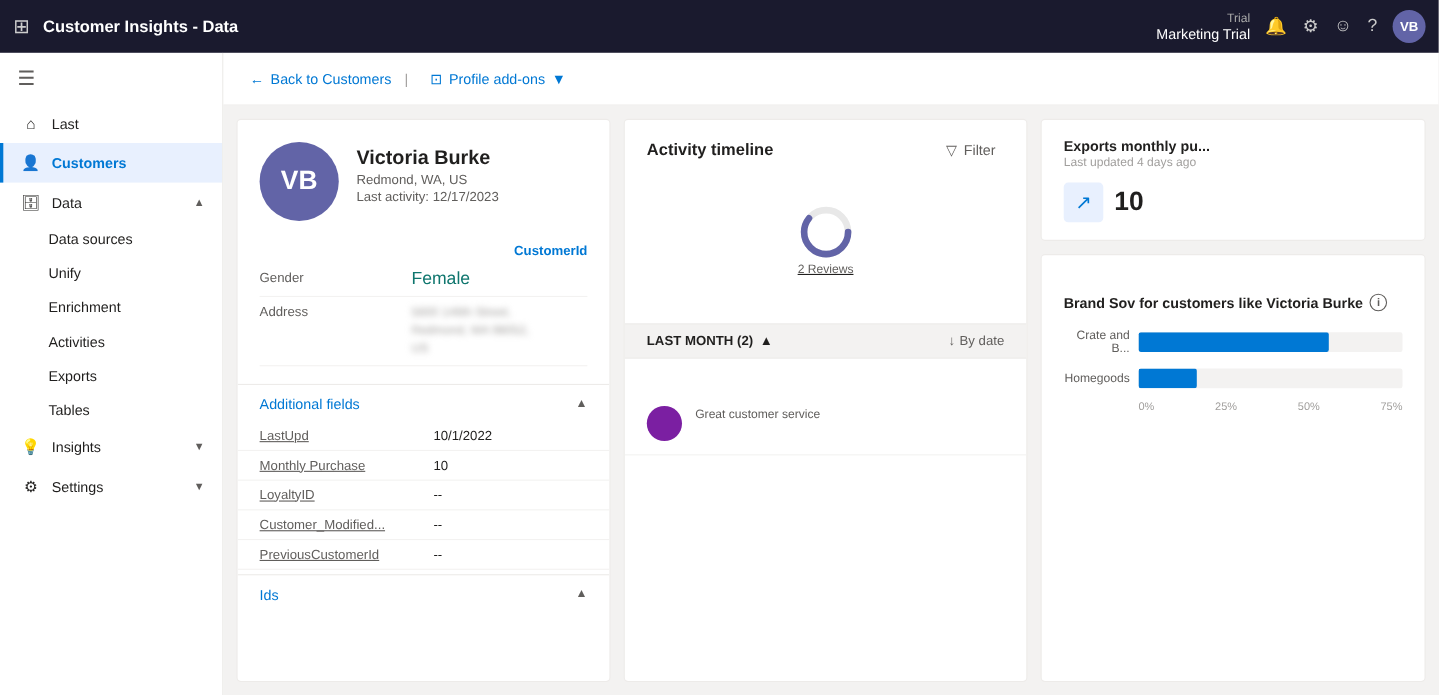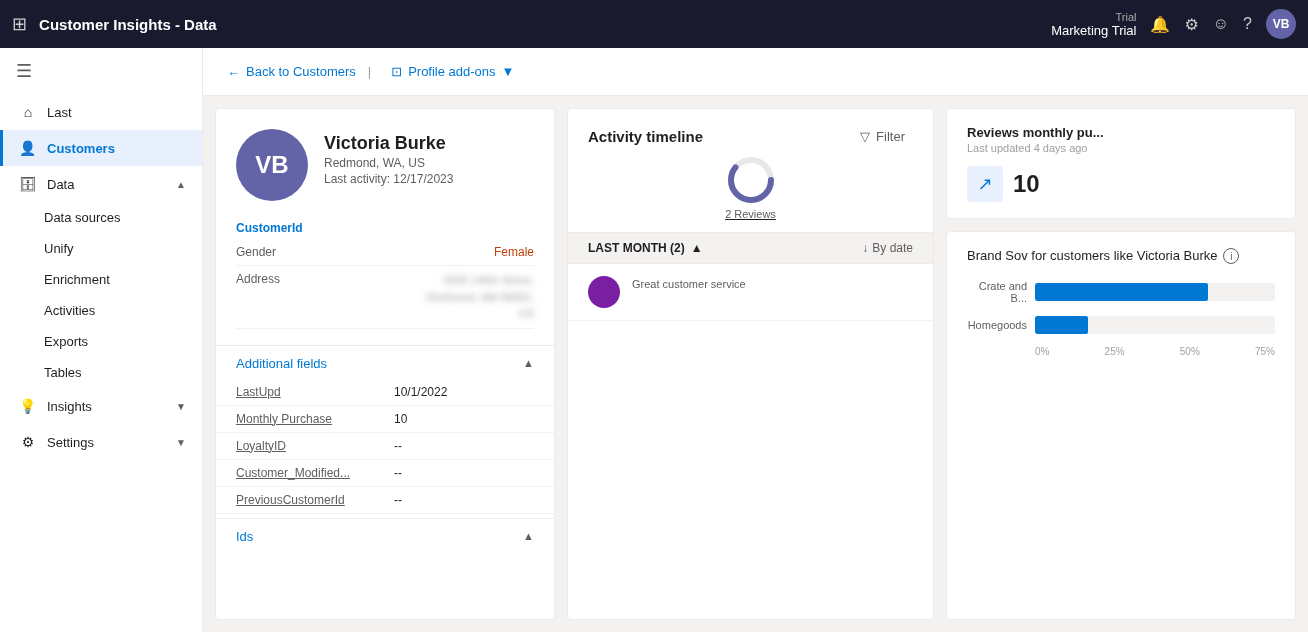--- a/index.html
+++ b/index.html
@@ -44,36 +44,36 @@
 
     
     .left-panel { background: #fff; border-radius: 4px; border: 1px solid #edebe9; width: 340px; flex-shrink: 0; overflow-y: auto; display: flex; flex-direction: column; }
     .profile-header { padding: 20px 20px 12px; display: flex; align-items: flex-start; gap: 16px; }
     .avatar-circle { width: 72px; height: 72px; border-radius: 50%; background: #6264a7; display: flex; align-items: center; justify-content: center; color: #fff; font-size: 24px; font-weight: 700; flex-shrink: 0; }
     .profile-info { display: flex; flex-direction: column; gap: 2px; padding-top: 4px; }
     .profile-name { font-size: 18px; font-weight: 600; color: #201f1e; }
     .profile-location { font-size: 12px; color: #605e5c; }
     .profile-last-activity { font-size: 12px; color: #605e5c; }
     .profile-body { padding: 0 20px 12px; }
-    .field-section-title { color: #0078d4; font-size: 12px; font-weight: 600; margin: 8px 0 4px; }
+    .field-section-title { color: #0078d4; font-size: 12px; font-weight: 600; margin: 8px 0 4px; text-align: right; }
     .field-row { display: flex; padding: 6px 0; border-bottom: 1px solid #f3f2f1; gap: 8px; }
     .field-label { color: #605e5c; font-size: 12px; width: 130px; flex-shrink: 0; }
-    .field-value { color: #c2410c; font-size: 12px; flex: 1; text-align: right; }
+    .field-value { color: #0f766e; font-size: 16px; flex: 1; }
     .field-value.blurred { color: #a19f9d; filter: blur(3px); user-select: none; font-size: 11px; }
 
     .section-header { display: flex; align-items: center; justify-content: space-between; padding: 10px 20px 8px; border-top: 1px solid #edebe9; margin-top: 4px; }
     .section-header-title { color: #0078d4; font-size: 13px; font-weight: 500; }
     .section-chevron { color: #605e5c; font-size: 11px; cursor: pointer; }
 
     .additional-field-row { display: flex; padding: 6px 20px; border-bottom: 1px solid #f3f2f1; gap: 8px; }
     .additional-field-label { color: #605e5c; font-size: 12px; width: 150px; flex-shrink: 0; text-decoration: underline; }
     .additional-field-value { color: #201f1e; font-size: 12px; flex: 1; }
 
     
-    .mid-panel { background: #fff; border-radius: 4px; border: 1px solid #edebe9; flex: 1; overflow-y: auto; display: flex; flex-direction: column; }
+    .mid-panel { background: #fff; border-radius: 4px; border: 1px solid #edebe9; flex: 1; overflow-y: auto; display: flex; flex-direction: column; gap: 31px; }
     .activity-header { padding: 16px 20px 8px; display: flex; align-items: center; justify-content: space-between; }
     .activity-title { font-size: 15px; font-weight: 600; color: #201f1e; }
     .filter-btn { display: flex; align-items: center; gap: 6px; color: #605e5c; font-size: 13px; cursor: pointer; padding: 4px 8px; border: none; background: none; }
 
     .reviews-section { padding: 0 35px 12px; display: flex; flex-direction: column; align-items: center; text-decoration: underline; }
     .reviews-label { font-size: 11px; color: #605e5c; margin-top: 4px; }
 
     .timeline-filter-row { display: flex; align-items: center; justify-content: space-between; padding: 8px 20px; background: #f3f2f1; border-top: 1px solid #edebe9; border-bottom: 1px solid #edebe9; }
     .timeline-filter-label { display: flex; gap: 6px; font-size: 12px; font-weight: 600; color: #201f1e; cursor: pointer; }
     .by-date-btn { display: flex; align-items: center; gap: 4px; font-size: 12px; color: #605e5c; cursor: pointer; }
@@ -89,21 +89,21 @@
     
     .right-panel { width: 350px; flex-shrink: 0; display: flex; flex-direction: column; gap: 12px; }
     .stat-card { background: #fff; border-radius: 4px; border: 1px solid #edebe9; padding: 16px 20px; }
     .stat-title { font-size: 13px; font-weight: 600; color: #201f1e; margin-bottom: 2px; }
     .stat-subtitle { font-size: 11px; color: #a19f9d; margin-bottom: 12px; }
     .stat-value-row { display: flex; align-items: center; gap: 10px; }
     .stat-icon-box { width: 36px; height: 36px; background: #e8f0fe; border-radius: 4px; display: flex; align-items: center; justify-content: center; color: #0078d4; font-size: 18px; }
     .stat-value { font-size: 24px; font-weight: 700; color: #201f1e; }
 
     .brand-card { background: #fff; border-radius: 4px; border: 1px solid #edebe9; padding: 16px 20px; flex: 1; }
-    .brand-title { font-size: 13px; font-weight: 400; color: #201f1e; margin-bottom: 4px; display: flex; align-items: flex-start; gap: 6px; }
+    .brand-title { font-size: 13px; font-weight: 700; color: #201f1e; margin-bottom: 4px; display: flex; align-items: flex-end; gap: 6px; margin-top: 19px; }
     .brand-info-icon { width: 16px; height: 16px; border-radius: 50%; border: 1px solid #605e5c; display: flex; align-items: center; justify-content: center; font-size: 10px; color: #605e5c; cursor: pointer; }
 
     .bar-chart { margin-top: 16px; }
     .bar-row { display: flex; align-items: center; gap: 8px; margin-bottom: 12px; }
     .bar-brand-label { font-size: 11px; color: #605e5c; width: 60px; text-align: right; flex-shrink: 0; }
     .bar-track { flex: 1; height: 18px; background: #f3f2f1; border-radius: 2px; position: relative; overflow: hidden; }
     .bar-fill { height: 100%; background: #0078d4; border-radius: 2px; }
     .chart-axis { display: flex; justify-content: space-between; padding-left: 68px; margin-top: 6px; }
     .chart-axis-label { font-size: 10px; color: #a19f9d; }
 
@@ -283,21 +283,21 @@
           <div class="activity-dot purple-med"></div>
           <div class="activity-info">
             <div class="activity-desc">Great customer service</div>
           </div>
         </div>
       </div>
 
       <div class="right-panel">
 
         <div class="stat-card">
-          <div class="stat-title">Reviews monthly pu...</div>
+          <div class="stat-title">Exports monthly pu...</div>
           <div class="stat-subtitle">Last updated 4 days ago</div>
           <div class="stat-value-row">
             <div class="stat-icon-box">
               <span>↗</span>
             </div>
             <span class="stat-value">10</span>
           </div>
         </div>
 
         <div class="brand-card">

